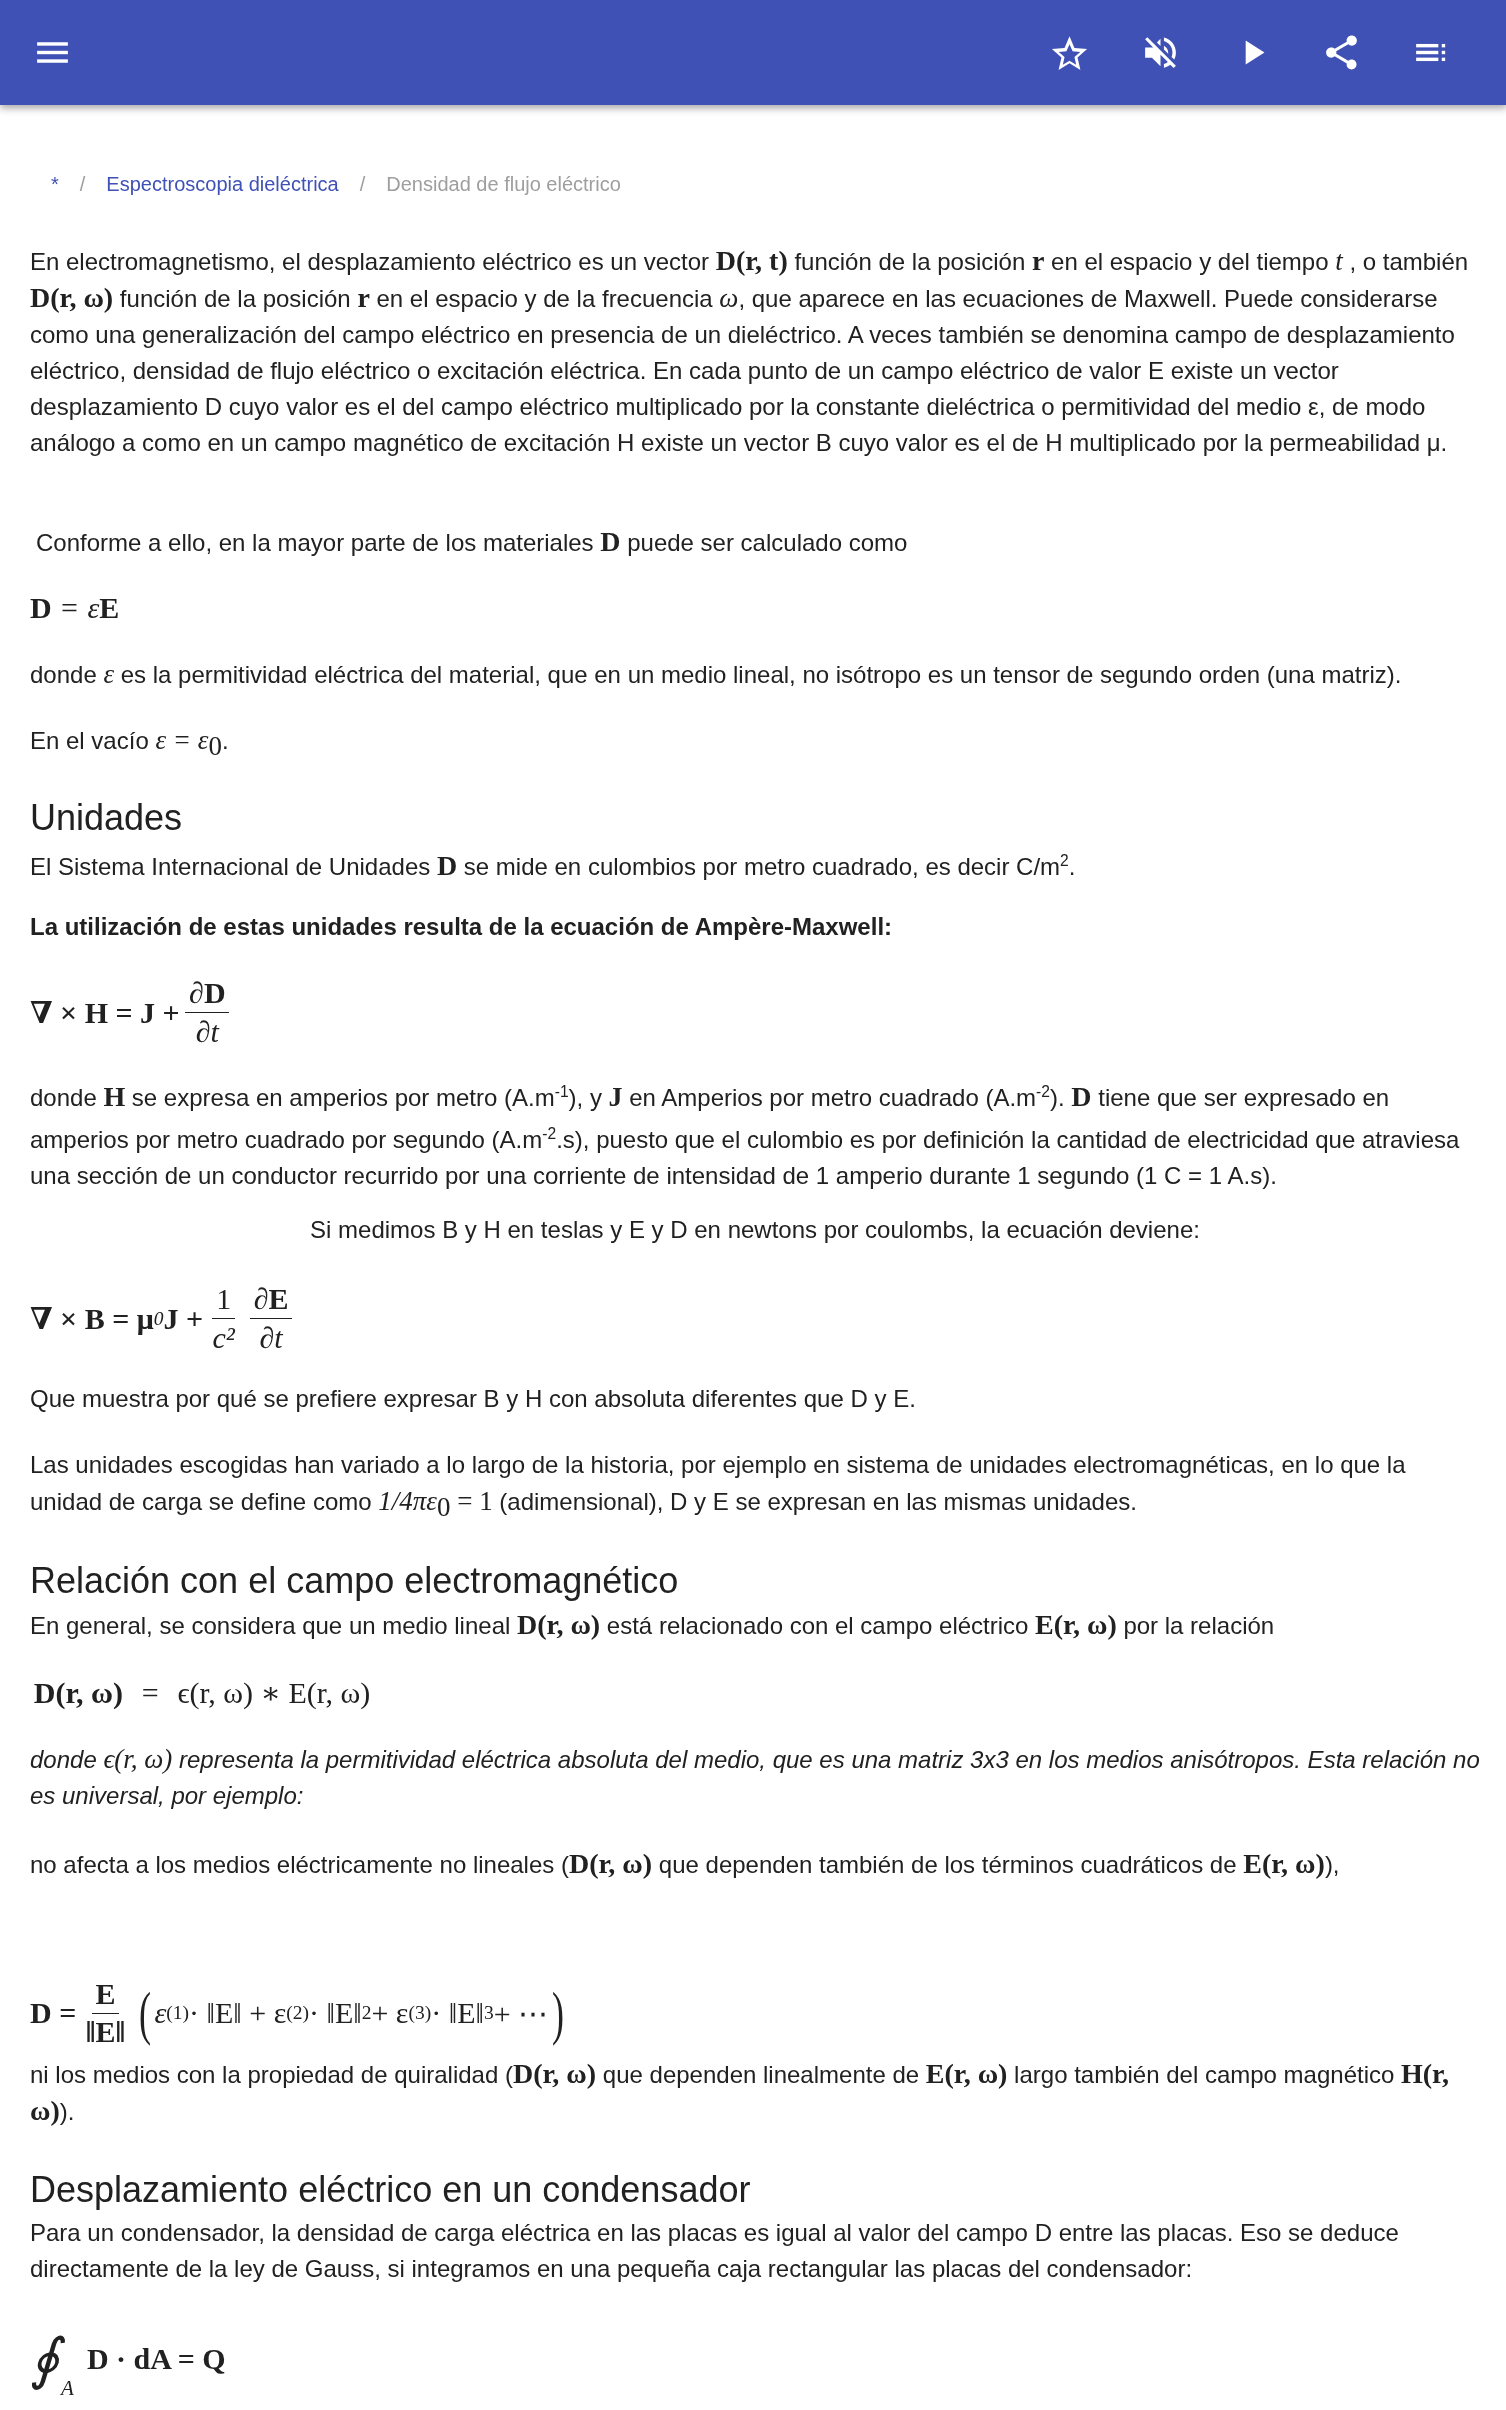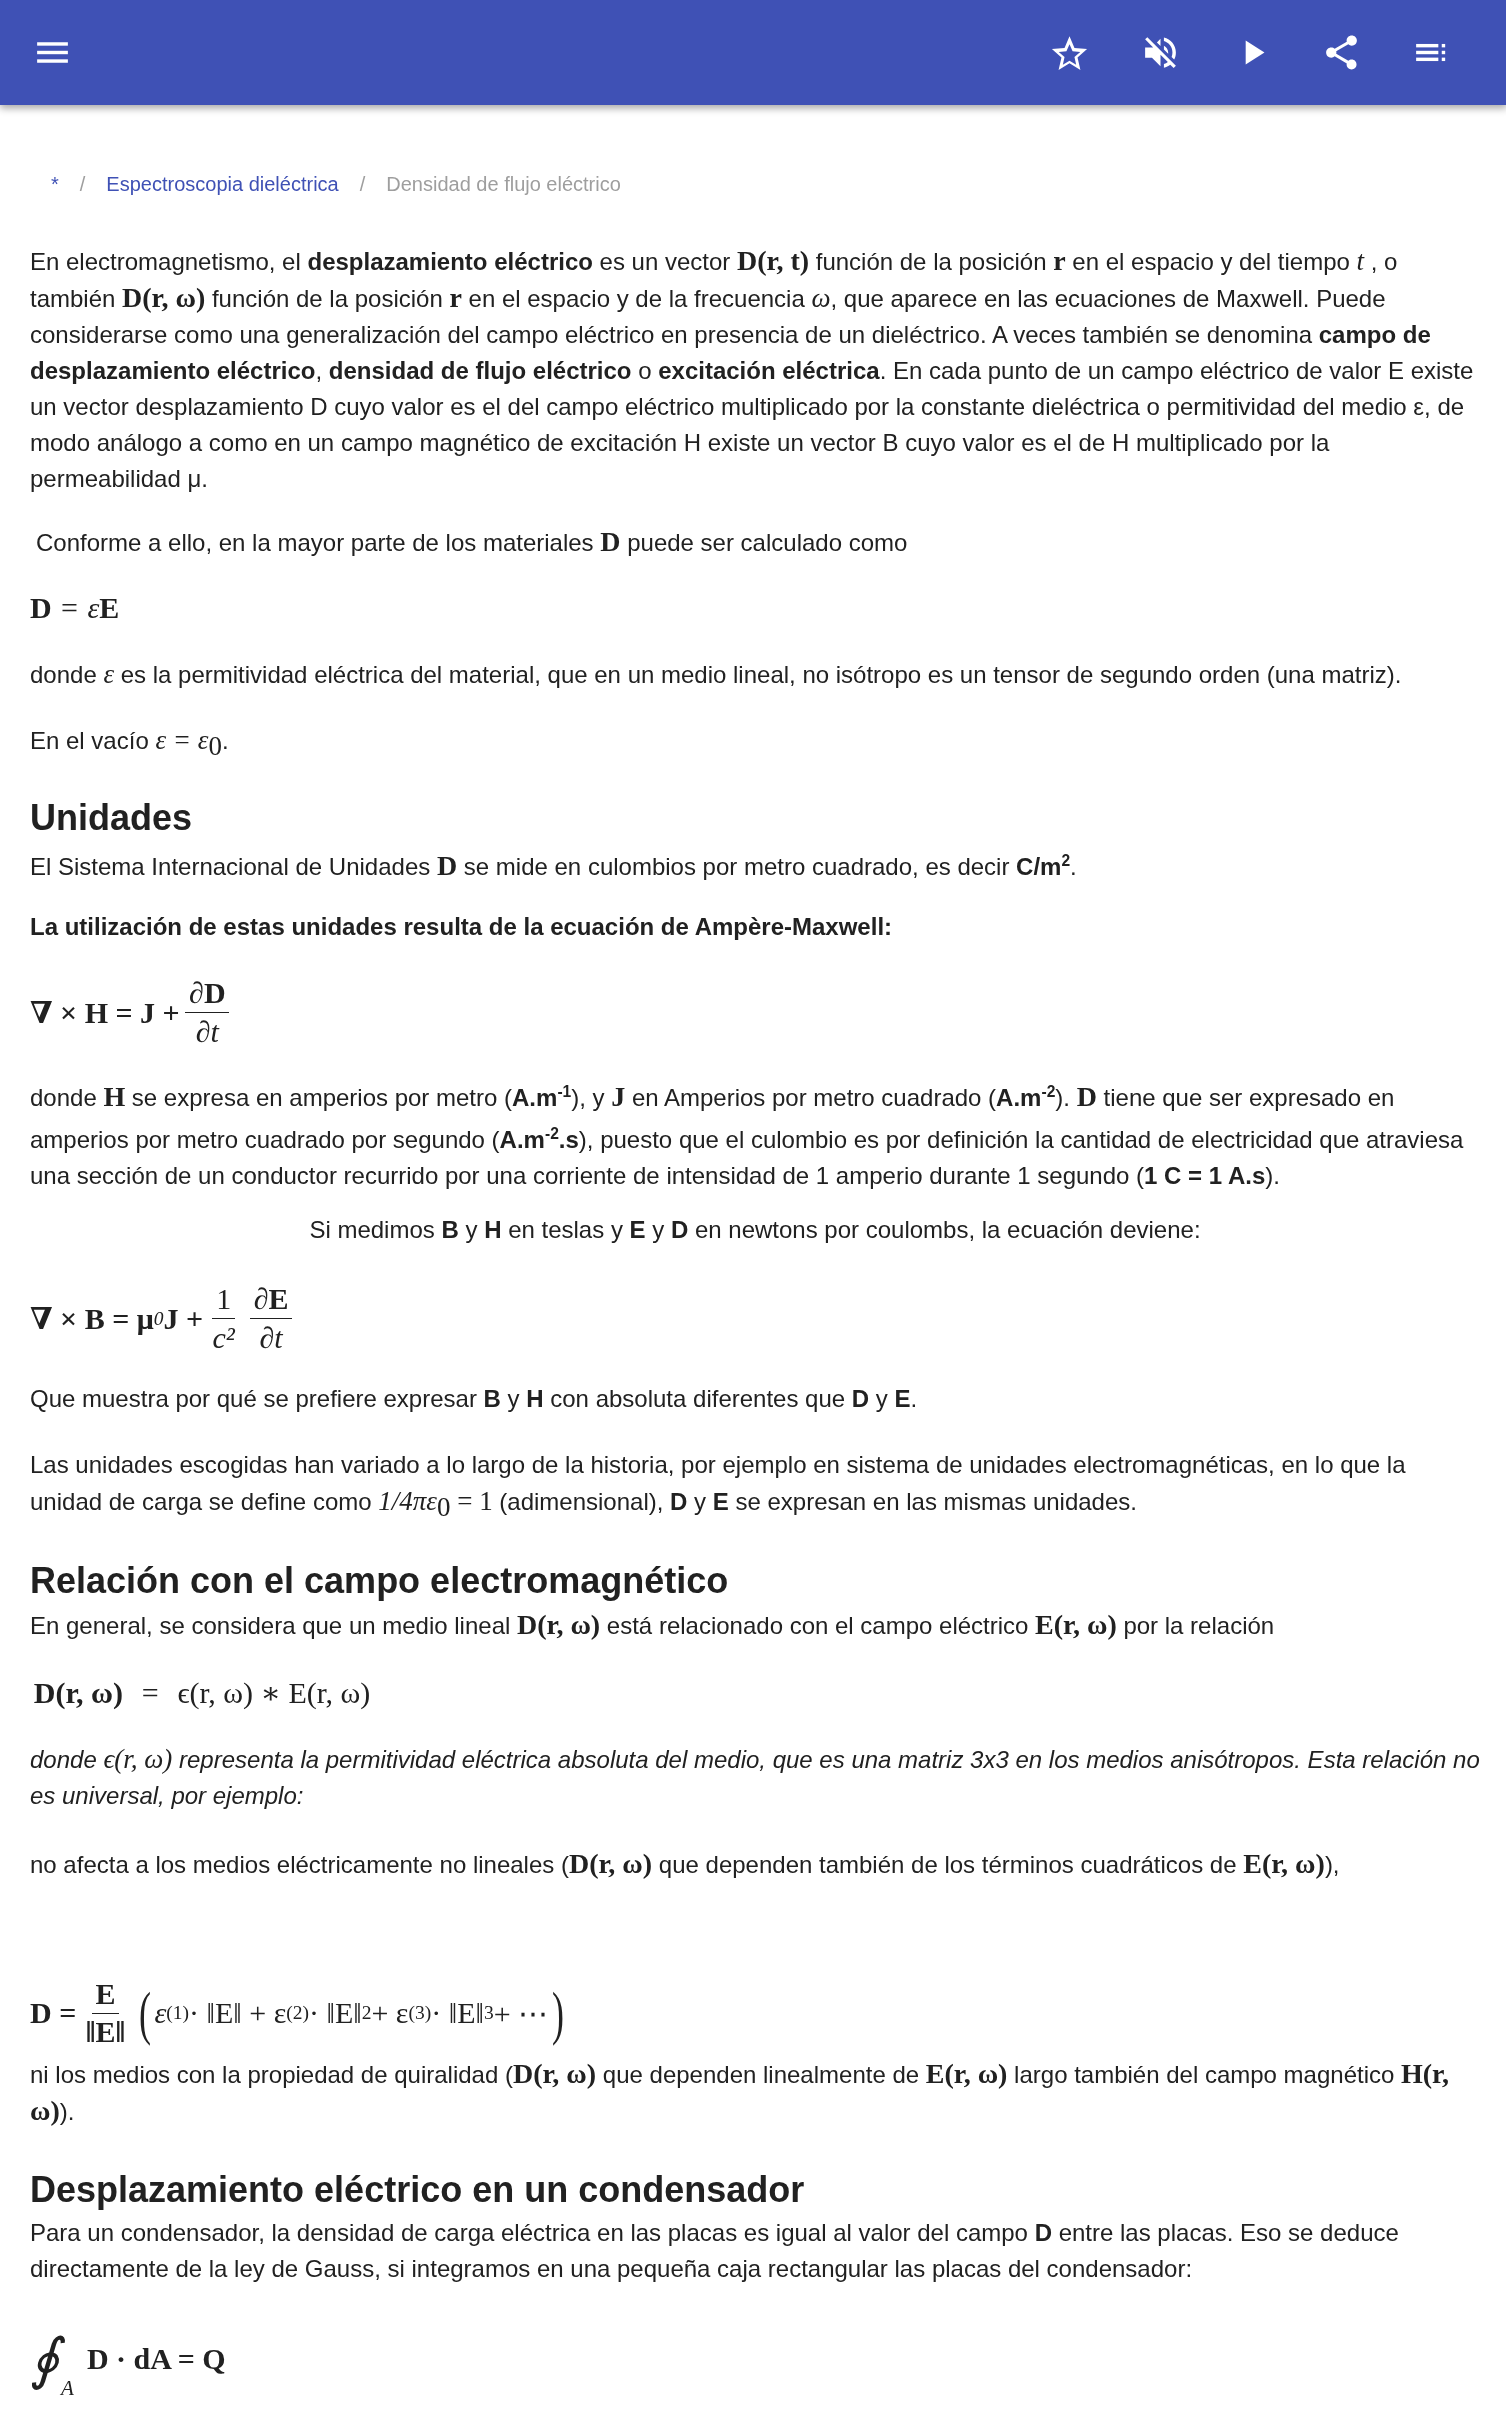--- a/index.html
+++ b/index.html
@@ -8,22 +8,22 @@
   .appbar { position:absolute; left:0; top:0; width:1507px; height:105px; background:#3F51B5;
             box-shadow:0 3.8px 7.5px rgba(0,0,0,0.35); z-index:2; }
   .icon-btn { position:absolute; top:24.5px; width:56px; height:56px; display:flex; align-items:center; justify-content:center; cursor:pointer; }
   .icon-btn svg { width:41px; height:41px; fill:#ffffff; }
   .crumbs { position:absolute; left:51px; top:165px; font-size:20px; line-height:38px; white-space:nowrap; }
   .crumbs .sep { color:#9e9e9e; margin:0 21px; }
   .crumbs .link { color:#3F51B5; text-decoration:none; cursor:pointer; }
   .crumbs .current { color:#9e9e9e; }
   .content { position:absolute; left:30px; top:0; width:1450px; }
   .blk { position:absolute; left:0; width:1450px; font-size:24px; line-height:36px; color:#212121; }
-  .blk b { font-weight:bold; }
-  h2 { position:absolute; left:0; margin:0; font-size:36px; line-height:43px; font-weight:bold; color:#212121; }
+  .blk b { font-weight:normal; }
+  h2 { position:absolute; left:0; margin:0; font-size:36px; line-height:43px; font-weight:normal; color:#212121; }
   .mb { font-family:"Liberation Serif", "DejaVu Serif", serif; font-weight:bold; font-size:28px; }
   .mi { font-family:"Liberation Serif", "DejaVu Serif", serif; font-style:italic; font-size:27px; }
   .mr { font-family:"Liberation Serif", "DejaVu Serif", serif; font-size:27px; }
   .eq { position:absolute; left:0; white-space:nowrap; font-family:"Liberation Serif", "DejaVu Serif", serif; font-size:30px; color:#212121; display:flex; align-items:center; }
   .eq .b { font-weight:bold; }
   .eq .i { font-style:italic; }
   .frac { display:inline-flex; flex-direction:column; align-items:center; margin:0 5.6px; vertical-align:middle; }
   .frac .num { padding:0 3.8px 1.9px; border-bottom:1.9px solid #212121; line-height:34px; }
   .frac .den { padding:1.9px 3.8px 0; line-height:34px; }
   .sp { display:inline-block; width:9.4px; }

